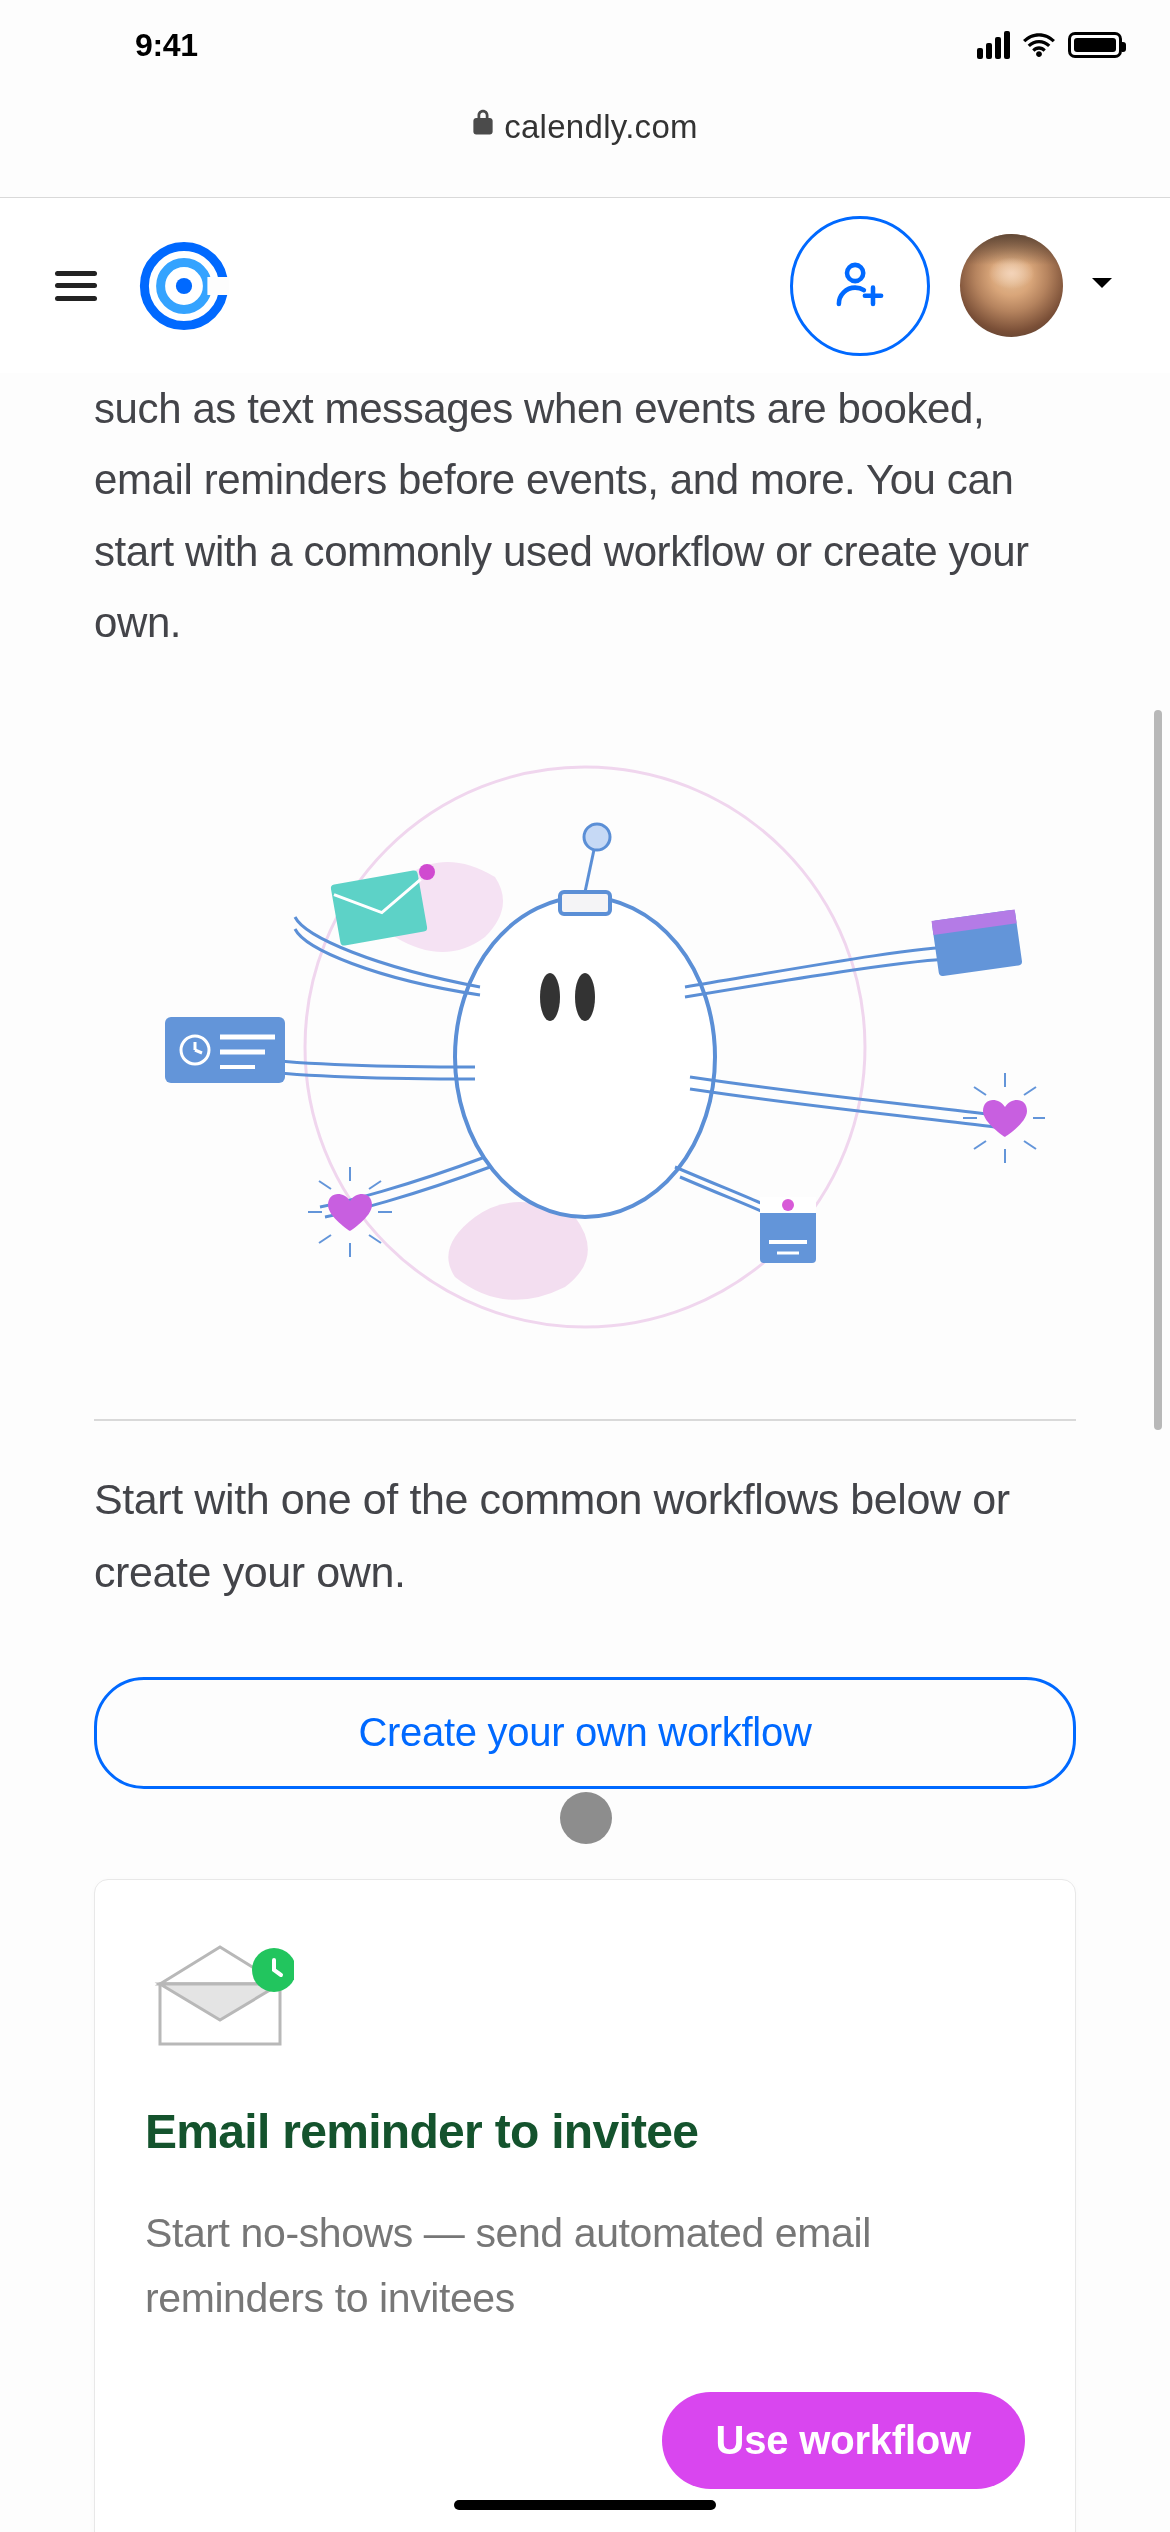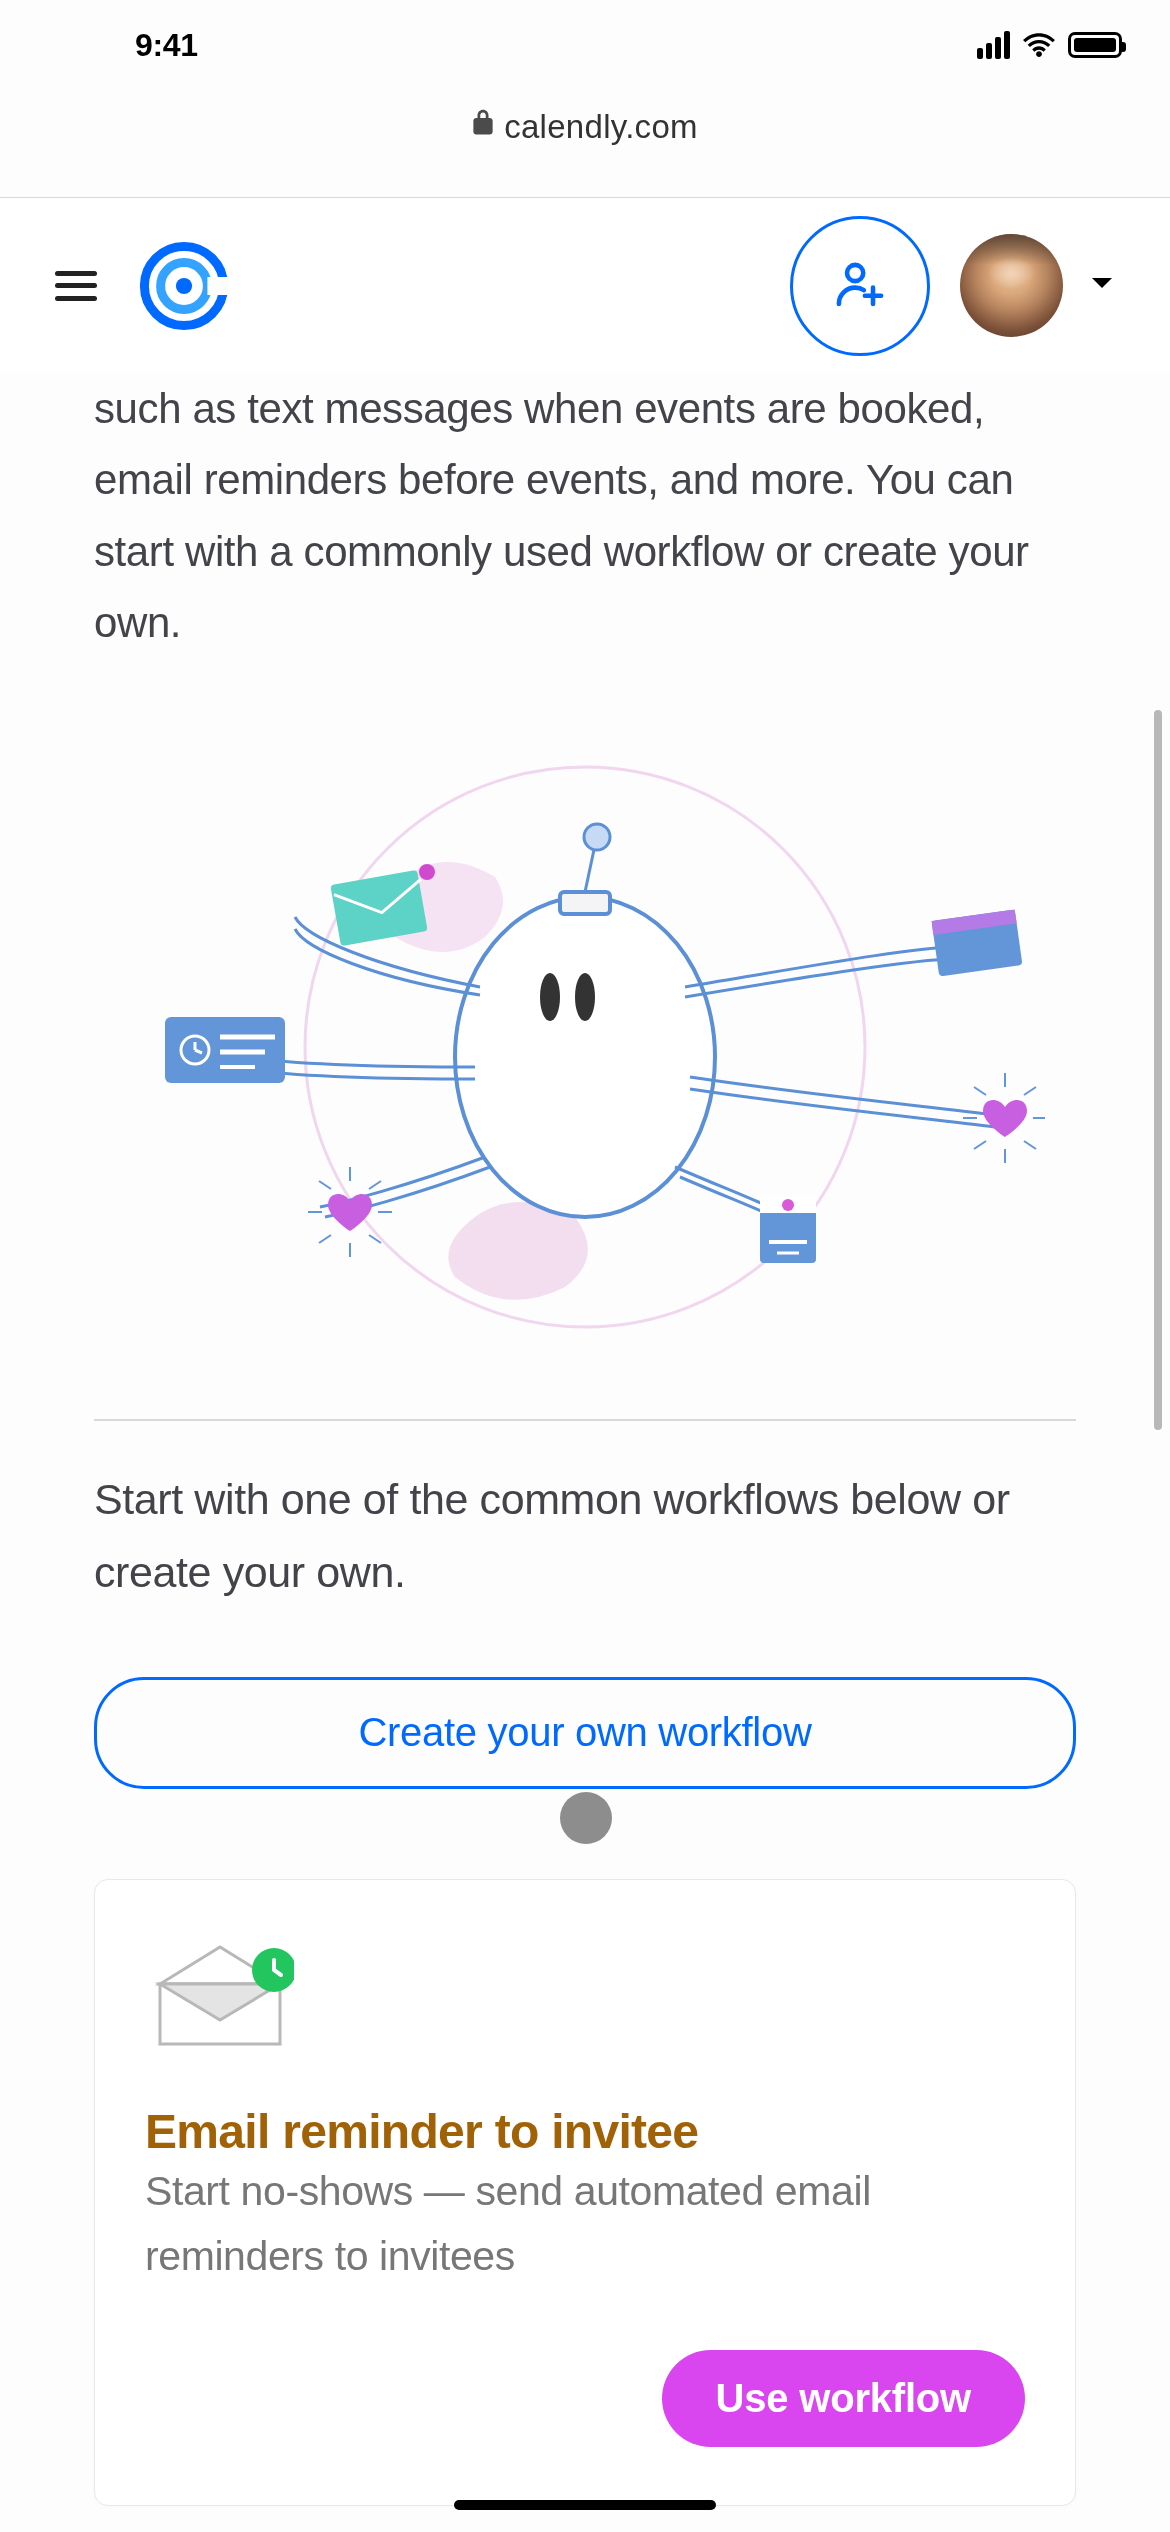--- a/index.html
+++ b/index.html
@@ -140,22 +140,23 @@
       background:#fff;
       border:1px solid #e8e8e8;
       border-radius:14px;
       padding: 62px 50px 58px;
       box-shadow: 0 1px 6px rgba(0,0,0,0.02);
     }
     .card-icon { margin-bottom: 50px; margin-left:5px; }
     .card-title {
       font-size: 48px;
       font-weight: 800;
-      color: #a16207;
+      color: #14532d;
       letter-spacing: -0.7px;
+      margin-bottom: 42px;
     }
     .card-desc {
       font-size: 41px;
       line-height: 1.6;
       color: #777;
       font-weight: 500;
       letter-spacing: -0.4px;
       margin-bottom: 60px;
     }
     .card-footer { display:flex; justify-content:flex-end; }

